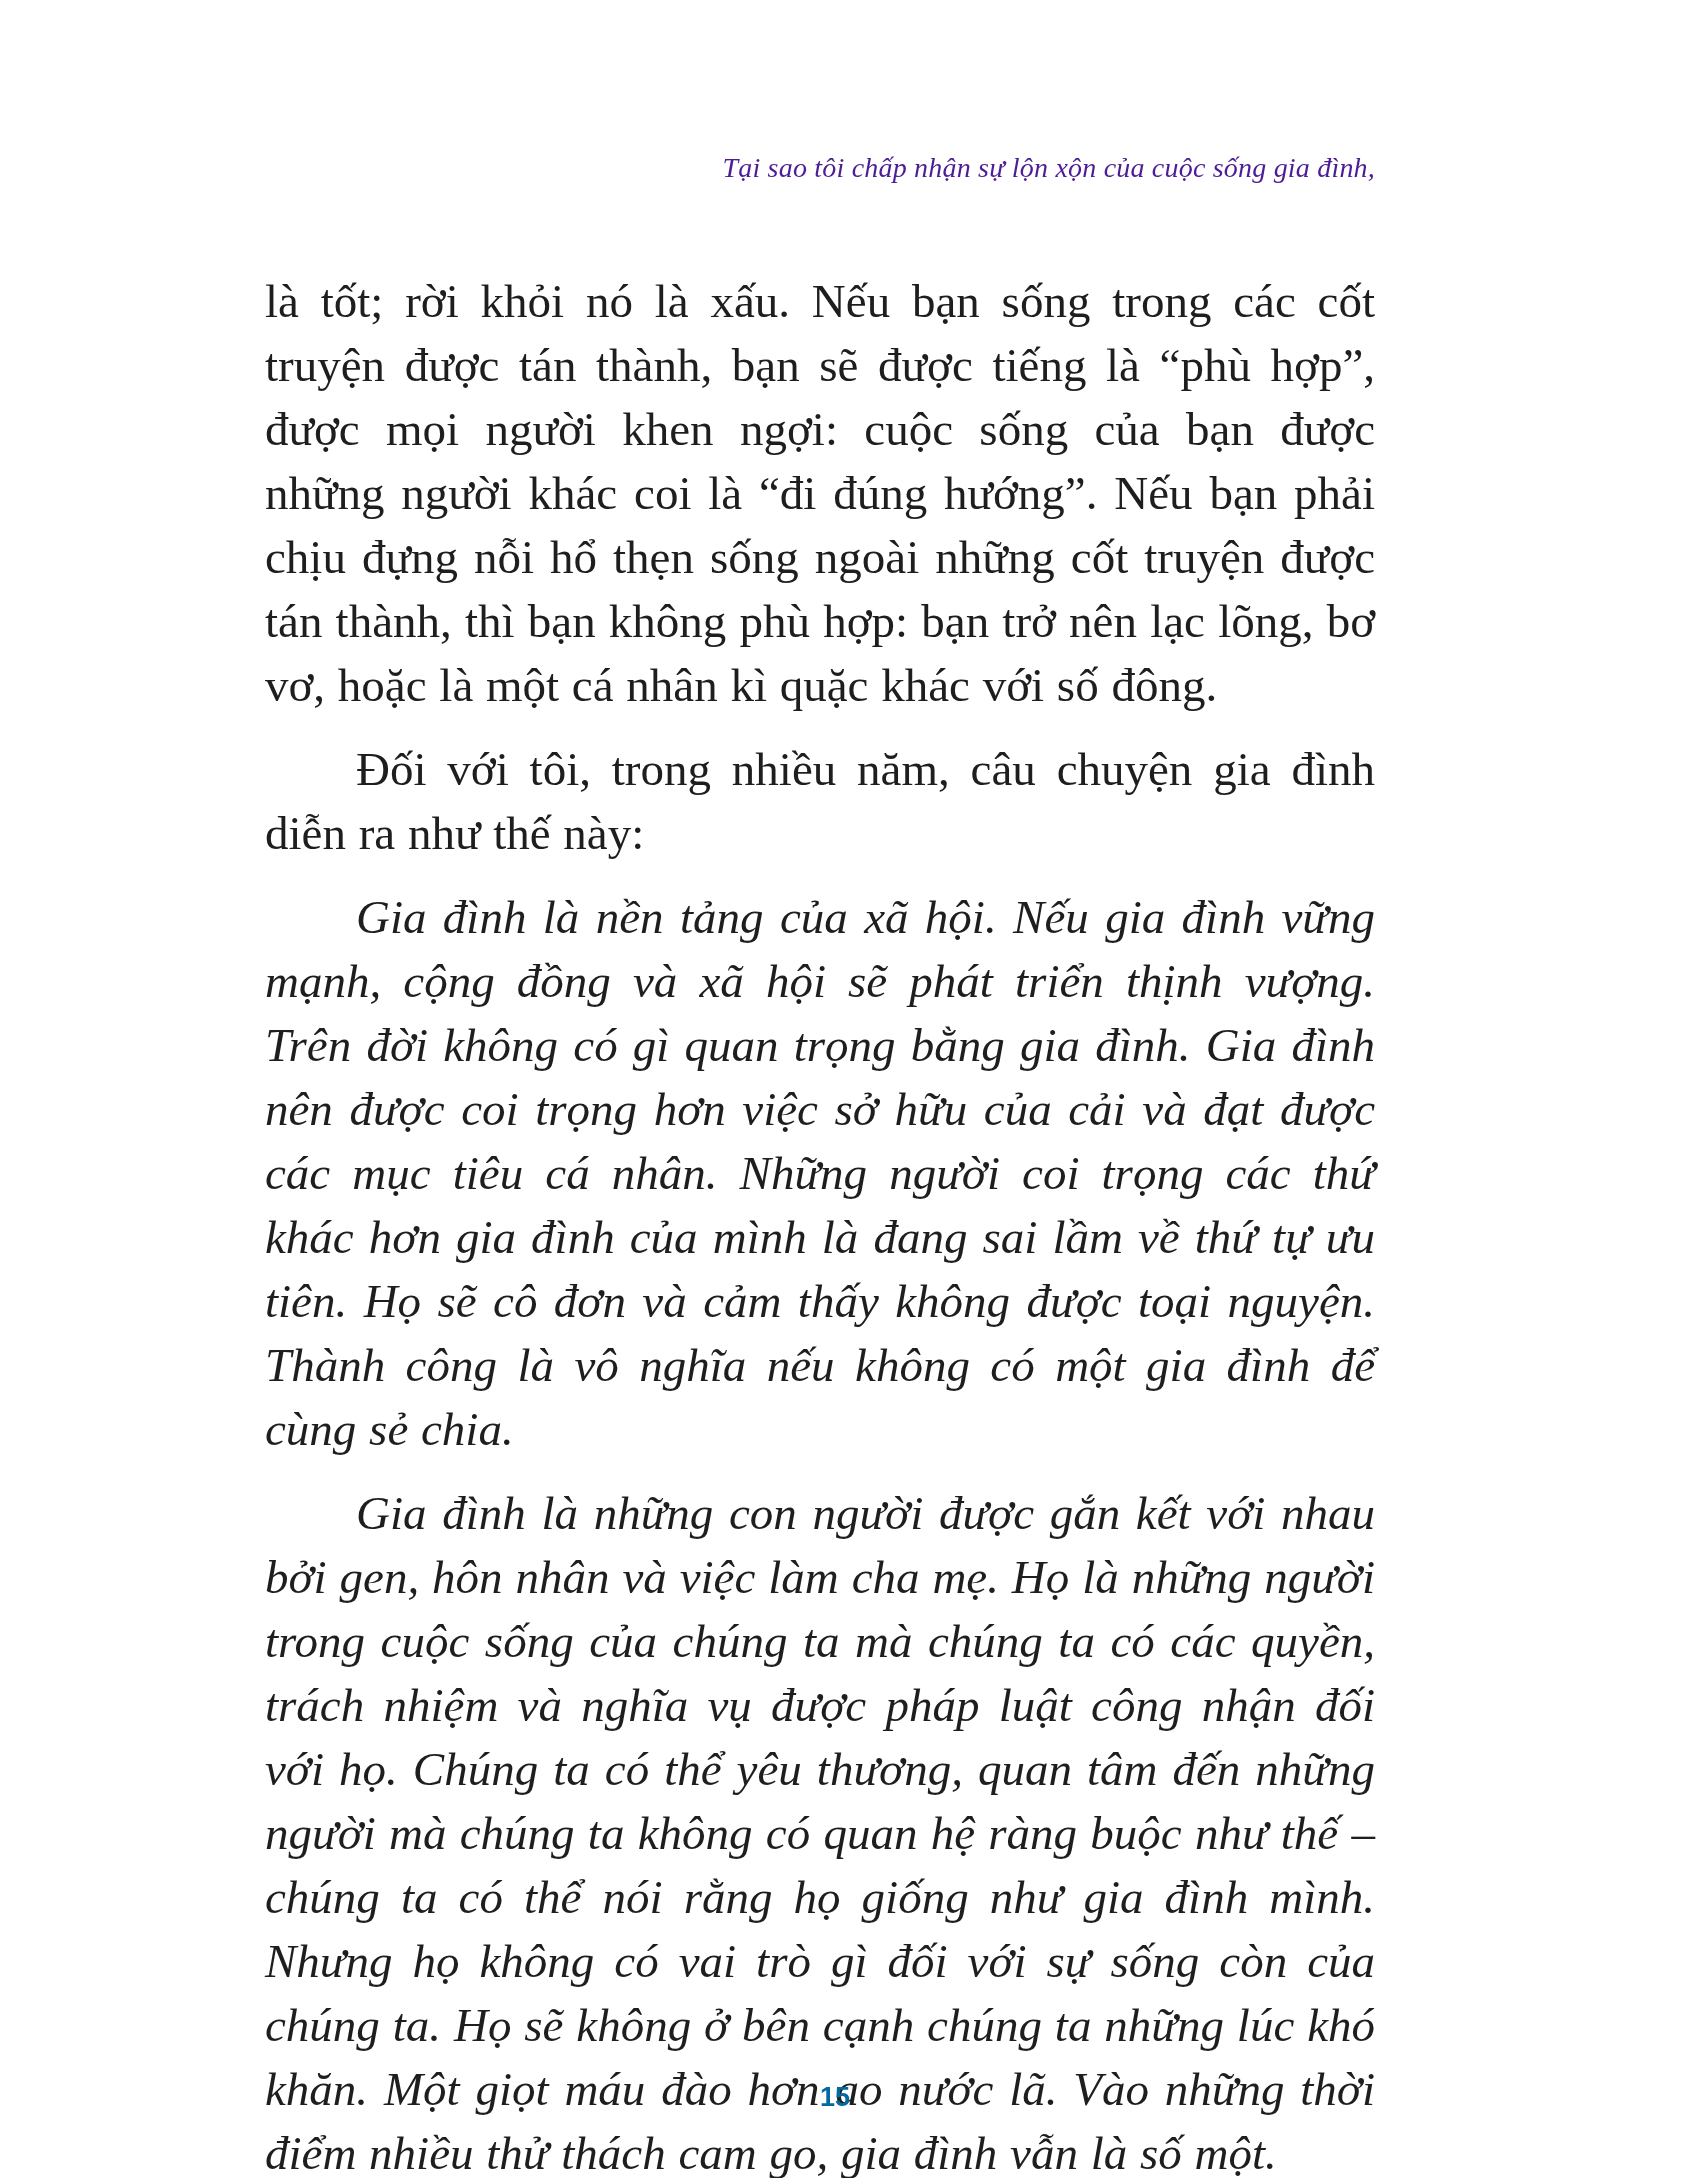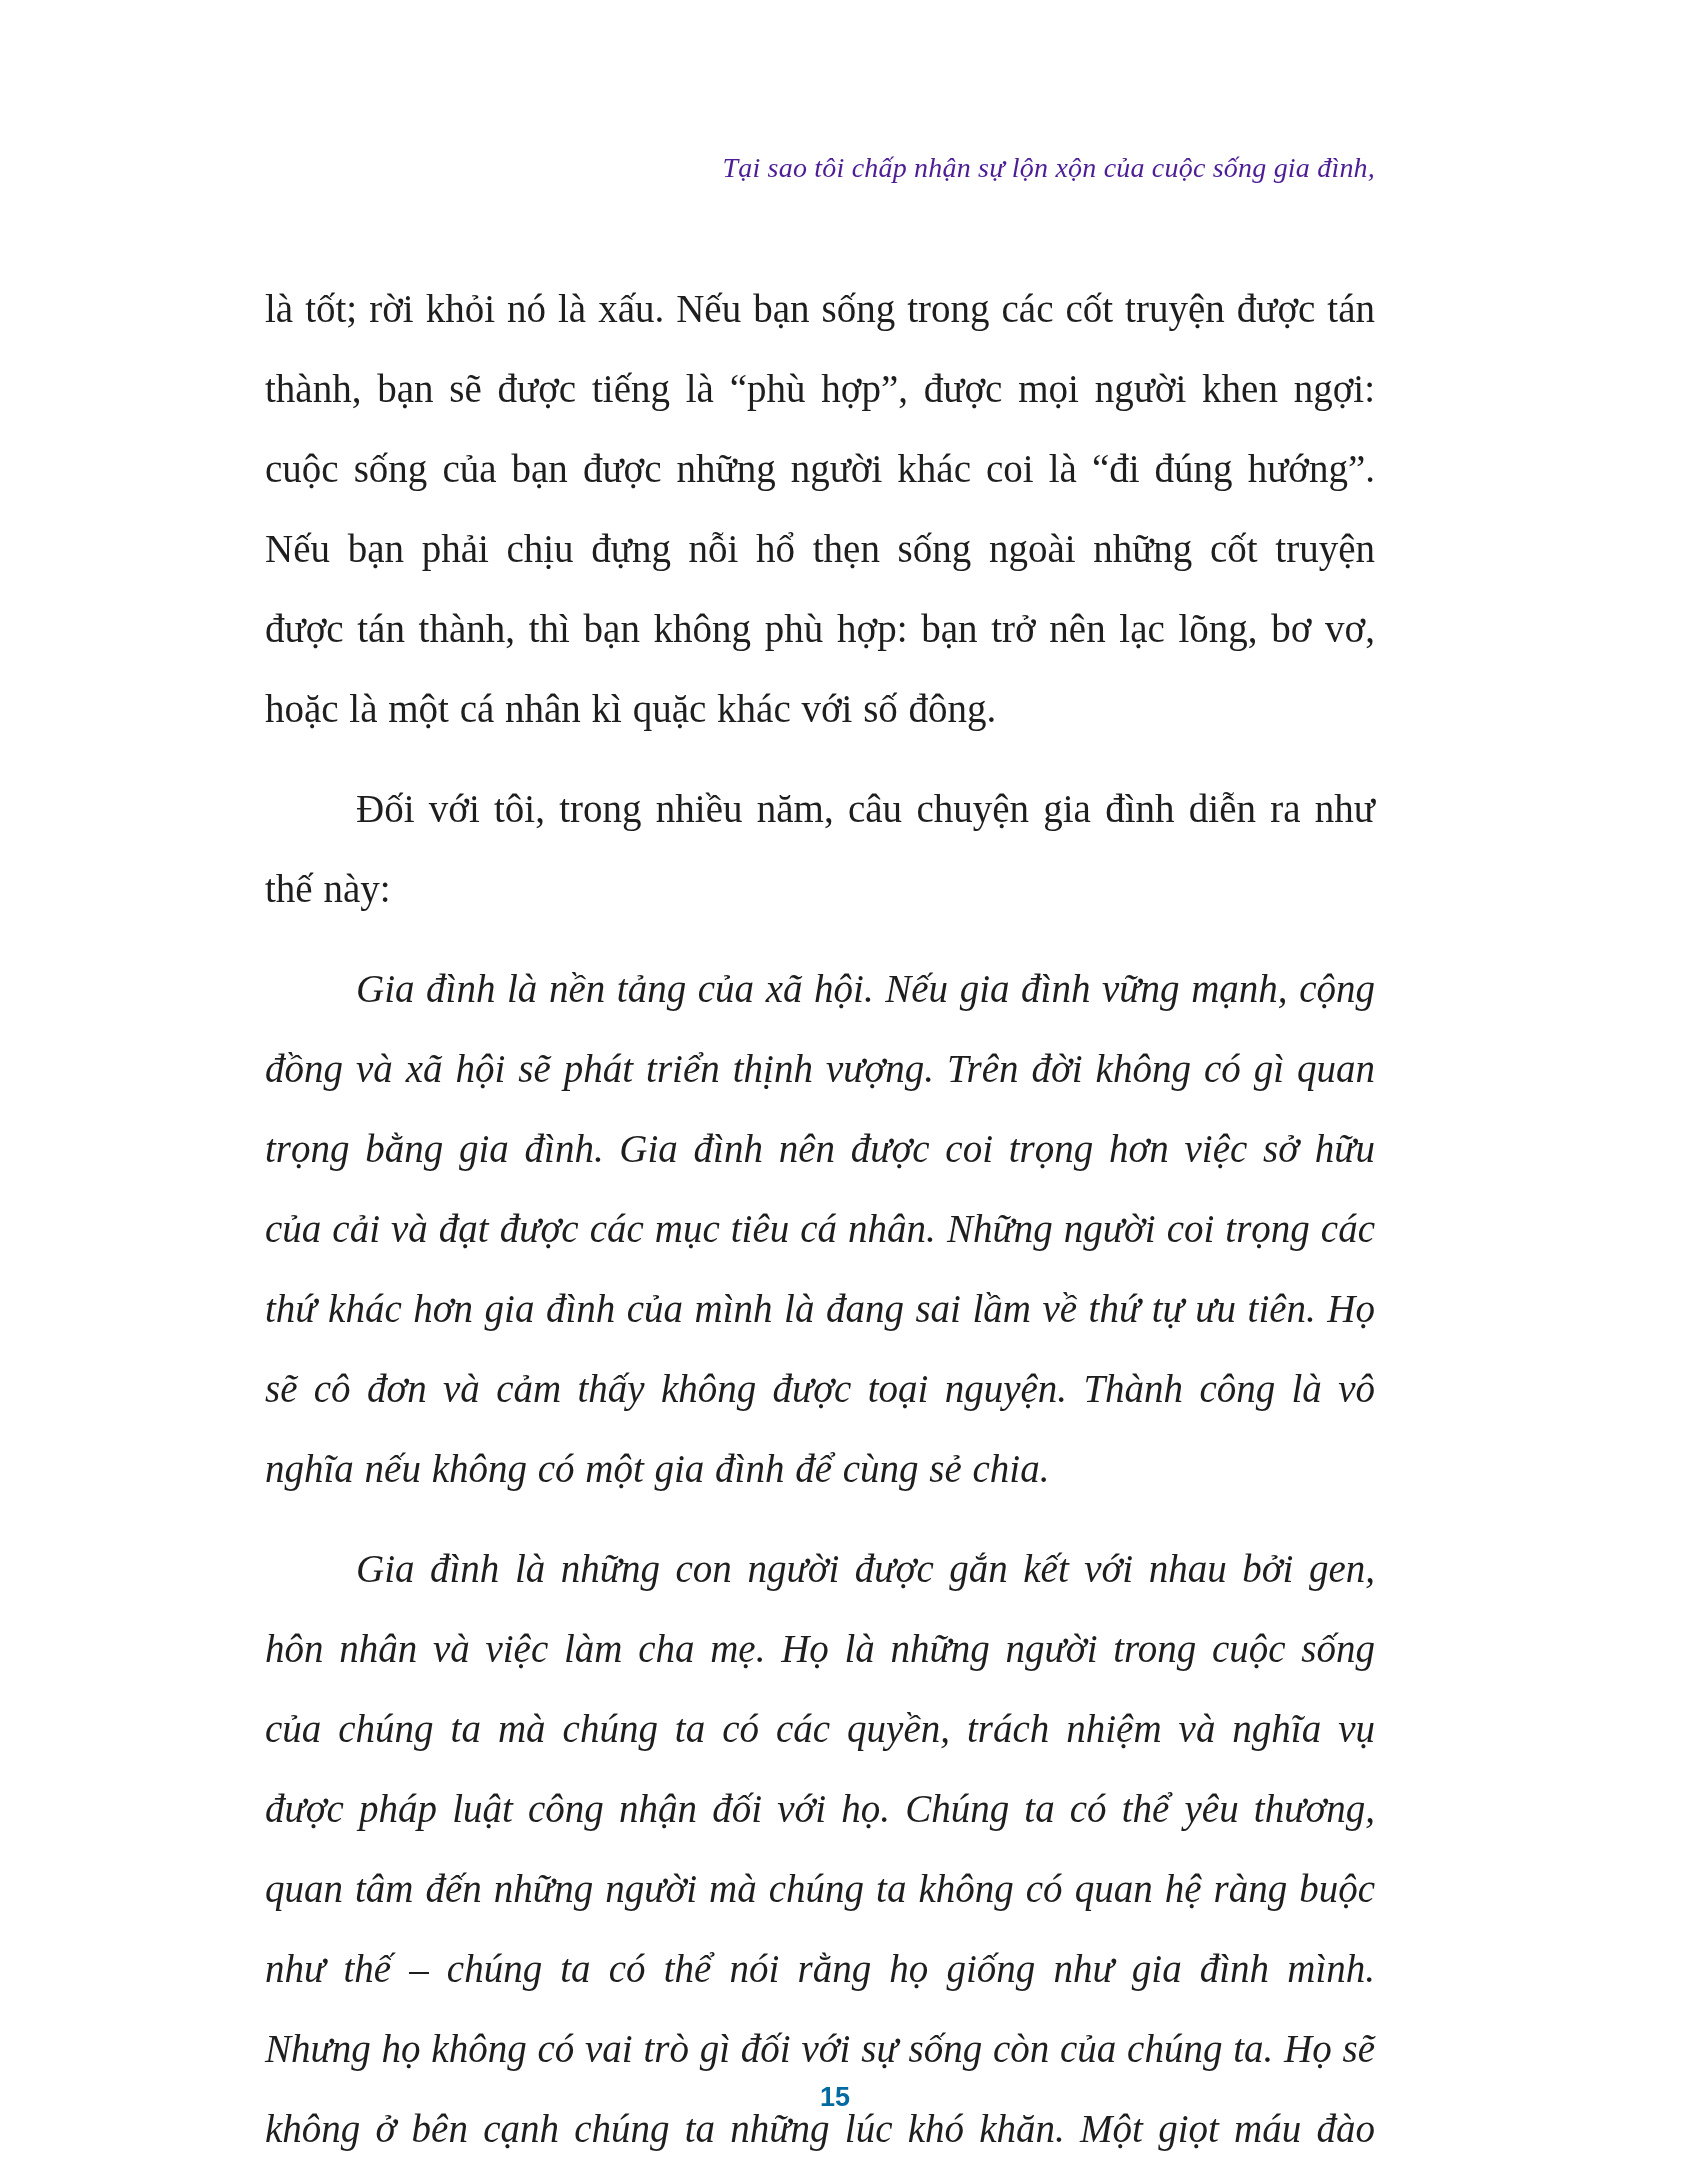--- a/index.html
+++ b/index.html
@@ -32,22 +32,22 @@
     letter-spacing: 0.2px;
   }
   .body-column {
     position: absolute;
     top: 269px;
     left: 265px;
     width: 1110px;
   }
   .para {
     margin: 0 0 20px 0;
-    font-size: 39px;
-    line-height: 80px;
+    font-size: 47px;
+    line-height: 64px;
     text-align: justify;
     color: #1e1e1e;
     word-spacing: 1px;
   }
   .para.indent {
     text-indent: 91px;
   }
   .para.quote {
     font-style: italic;
   }

